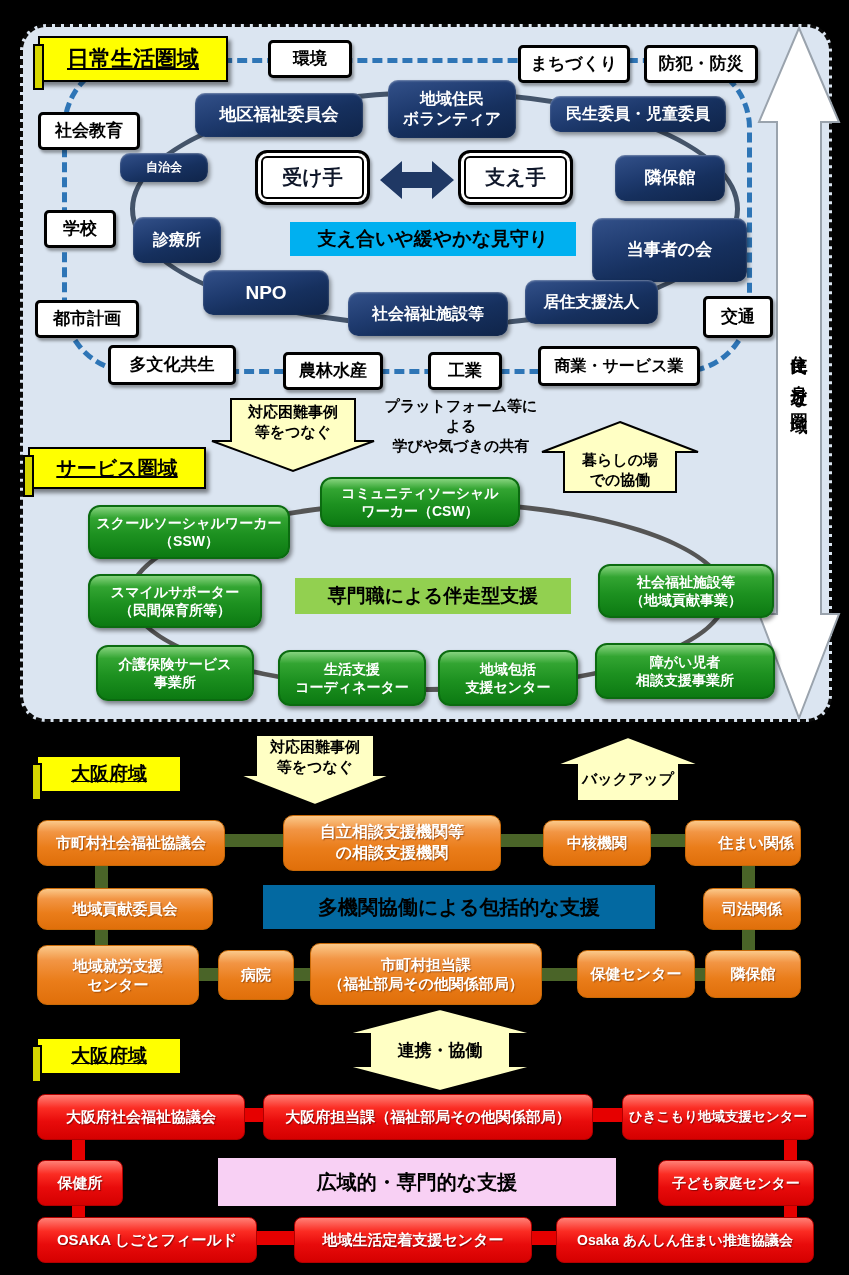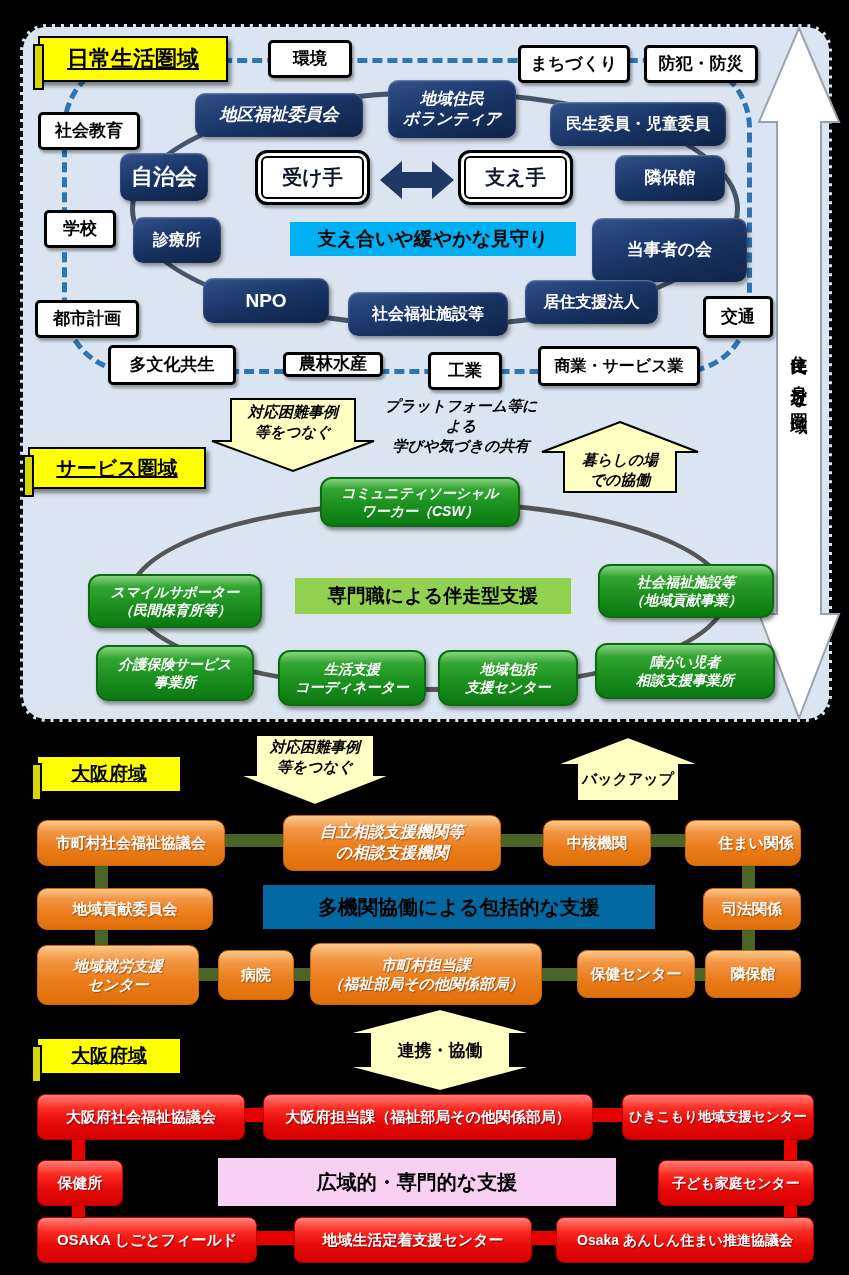--- a/index.html
+++ b/index.html
@@ -1,20 +1,20 @@
 <!DOCTYPE html>
 <html><head>
 <meta charset="utf-8">
 <style>
   html,body{margin:0;padding:0;background:#000;}
   #stage{position:relative;width:849px;height:1275px;background:#000;overflow:hidden;
          font-family:"Liberation Sans","DejaVu Sans",sans-serif;}
   .abs{position:absolute;box-sizing:border-box;}
   .flexc{display:flex;align-items:center;justify-content:center;text-align:center;}
-  .pre{white-space:pre-line;font-style:italic;}
+  .pre{white-space:pre-line;}
 
   .panel{background:#dbe5f1;border:3px dashed #0a0a0a;border-radius:26px;}
   .loop{border:5px dashed #2e75b6;border-radius:70px;}
   .ring{border:5px solid #44546a;border-radius:50%;}
   .ring2{border:5px solid #555;border-radius:50%;}
 
   .box-white{background:#fff;border:3px solid #000;border-radius:5px;color:#000;
              font-weight:bold;font-size:17px;box-shadow:2px 3px 3px rgba(0,0,0,.35);line-height:1.2;}
   .box-hand{background:#fff;border:3px solid #000;border-radius:12px;color:#0f172a;font-weight:bold;
             font-size:20px;box-shadow:inset 0 0 0 3px #fff, inset 0 0 0 5px #000, 2px 3px 3px rgba(0,0,0,.3);}
@@ -82,58 +82,58 @@
     </div>
   <div class="abs flexc box-white" style="left:44px;top:210px;width:72px;height:38px;">
       <span>学校</span>
     </div>
   <div class="abs flexc box-white" style="left:35px;top:300px;width:104px;height:38px;">
       <span>都市計画</span>
     </div>
   <div class="abs flexc box-white" style="left:108px;top:345px;width:128px;height:40px;">
       <span>多文化共生</span>
     </div>
-  <div class="abs flexc box-white" style="left:283px;top:352px;width:100px;height:25px;">
+  <div class="abs flexc box-white" style="left:283px;top:352px;width:100px;height:38px;">
       <span>農林水産</span>
     </div>
   <div class="abs flexc box-white" style="left:428px;top:352px;width:74px;height:38px;">
       <span>工業</span>
     </div>
   <div class="abs flexc box-white" style="left:538px;top:346px;width:162px;height:40px;font-size:16px;">
       <span>商業・サービス業</span>
     </div>
   <div class="abs flexc box-white" style="left:703px;top:296px;width:70px;height:42px;">
       <span>交通</span>
     </div>
 
   <div class="abs flexc box-navy pre" style="left:195px;top:93px;width:168px;height:44px;font-size:17px;"><span>地区福祉委員会</span></div>
   <div class="abs flexc box-navy pre" style="left:388px;top:80px;width:128px;height:58px;"><span>地域住民
 ボランティア</span></div>
-  <div class="abs flexc box-navy" style="left:550px;top:102px;width:176px;height:44px;text-align:center;">
+  <div class="abs flexc box-navy" style="left:550px;top:96px;width:176px;height:36px;text-align:center;">
       <span>民生委員・児童委員</span>
     </div>
   <div class="abs flexc box-navy" style="left:615px;top:155px;width:110px;height:46px;font-size:17px;">
       <span>隣保館</span>
     </div>
   <div class="abs flexc box-navy" style="left:592px;top:218px;width:155px;height:64px;font-size:17px;">
       <span>当事者の会</span>
     </div>
   <div class="abs flexc box-navy" style="left:525px;top:280px;width:133px;height:44px;">
       <span>居住支援法人</span>
     </div>
   <div class="abs flexc box-navy" style="left:348px;top:292px;width:160px;height:44px;">
       <span>社会福祉施設等</span>
     </div>
-  <div class="abs flexc box-navy" style="left:203px;top:278px;width:126px;height:45px;font-size:19px;">
+  <div class="abs flexc box-navy" style="left:203px;top:270px;width:126px;height:45px;font-size:19px;">
       <span>NPO</span>
     </div>
   <div class="abs flexc box-navy" style="left:133px;top:217px;width:88px;height:46px;">
       <span>診療所</span>
     </div>
-  <div class="abs flexc box-navy" style="left:120px;top:153px;width:88px;height:48px;font-size:22px;">
+  <div class="abs flexc box-navy" style="left:120px;top:153px;width:88px;height:29px;font-size:12px;">
       <span>自治会</span>
     </div>
 
   <div class="abs flexc box-hand" style="left:255px;top:150px;width:115px;height:55px;">
       <span>受け手</span>
     </div>
   <svg class="abs" style="left:378px;top:158px;" width="78" height="44" viewBox="0 0 78 44">
     <polygon points="2,22 24,3 24,14 54,14 54,3 76,22 54,41 54,30 24,30 24,41" fill="#1f3864"></polygon>
   </svg>
   <div class="abs flexc box-hand" style="left:458px;top:150px;width:115px;height:55px;">
@@ -160,20 +160,22 @@
       <polygon points="80,2 158,32 136,32 136,72 24,72 24,32 2,32" fill="#ffffc4" stroke="#000" stroke-width="2"></polygon>
     </svg>
     <span class="arrlabel pre" style="top:30px;">暮らしの場
 での協働</span>
   </div>
 
   <div class="abs flexc tag" style="left:28px;top:447px;width:178px;height:42px;font-size:20px;">
     <span>サービス圏域</span>
   </div>
 
+  <div class="abs flexc box-green pre" style="left:88px;top:505px;width:202px;height:54px;"><span>スクールソーシャルワーカー
+（SSW）</span></div>
   <div class="abs flexc box-green pre" style="left:320px;top:477px;width:200px;height:50px;"><span>コミュニティソーシャル
 ワーカー（CSW）</span></div>
   <div class="abs flexc box-green pre" style="left:598px;top:564px;width:176px;height:54px;"><span>社会福祉施設等
 （地域貢献事業）</span></div>
   <div class="abs flexc box-green pre" style="left:88px;top:574px;width:174px;height:54px;"><span>スマイルサポーター
 （民間保育所等）</span></div>
   <div class="abs flexc box-green pre" style="left:96px;top:645px;width:158px;height:56px;"><span>介護保険サービス
 事業所</span></div>
   <div class="abs flexc box-green pre" style="left:278px;top:650px;width:148px;height:56px;"><span>生活支援
 コーディネーター</span></div>

